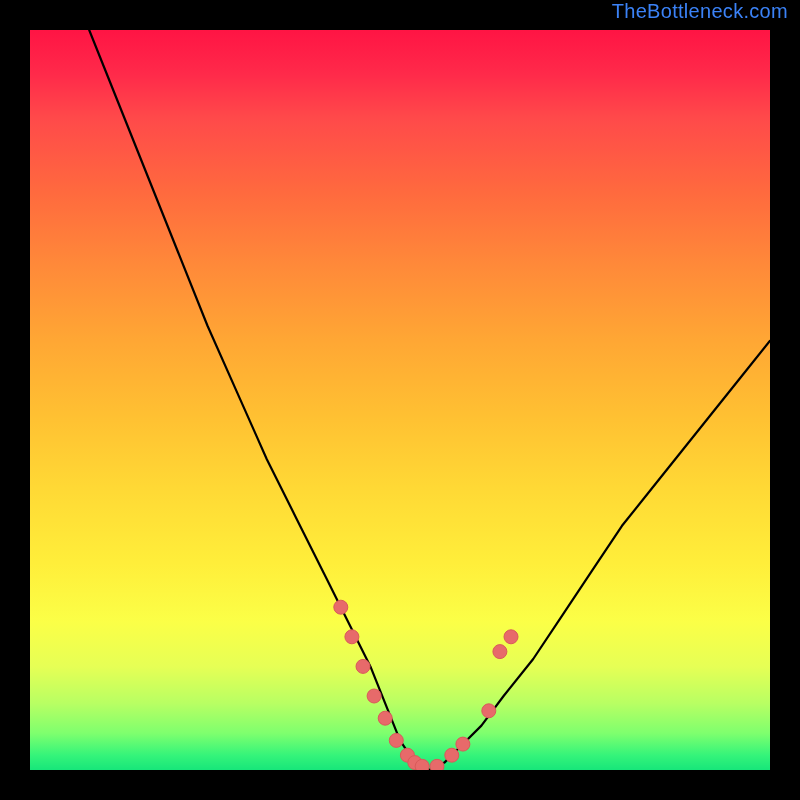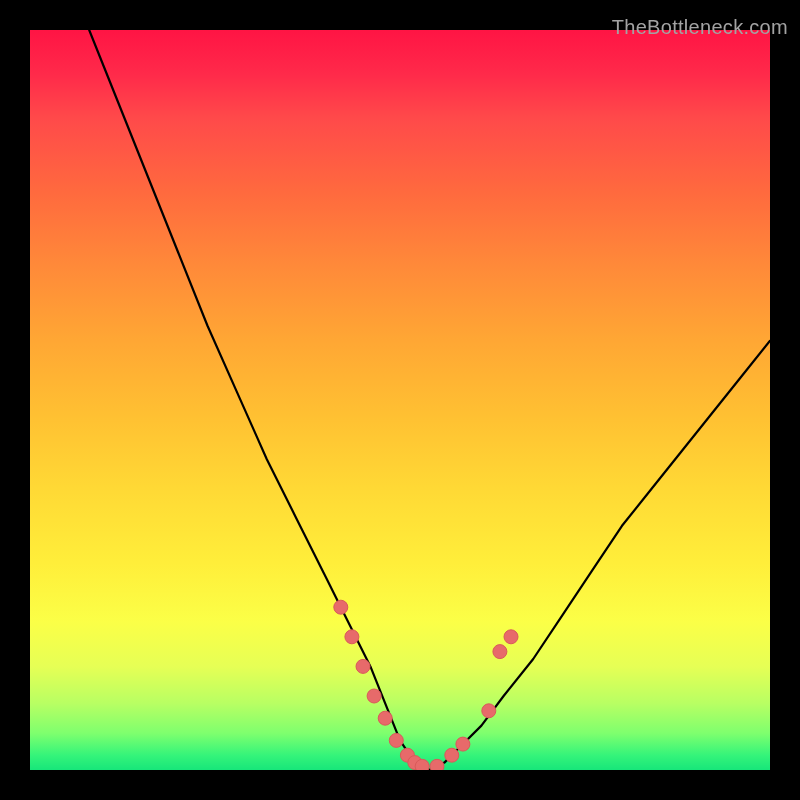--- a/index.html
+++ b/index.html
@@ -39,23 +39,23 @@
       #fbff47 80%,
       #e6ff55 86%,
       #b8ff63 91%,
       #7fff6e 95%,
       #35f47a 98%,
       #17e67a 100%
     );
   }
   .watermark {
     position: absolute;
-    top: 16px;
+    top: 0;
     right: 12px;
-    color: #a3a3a3;
+    color: #3b82f6;
     font-size: 20px;
     font-weight: 500;
     letter-spacing: 0.3px;
     user-select: none;
   }
   svg.curve {
     position: absolute;
     left: 0;
     top: 0;
     width: 740px;

